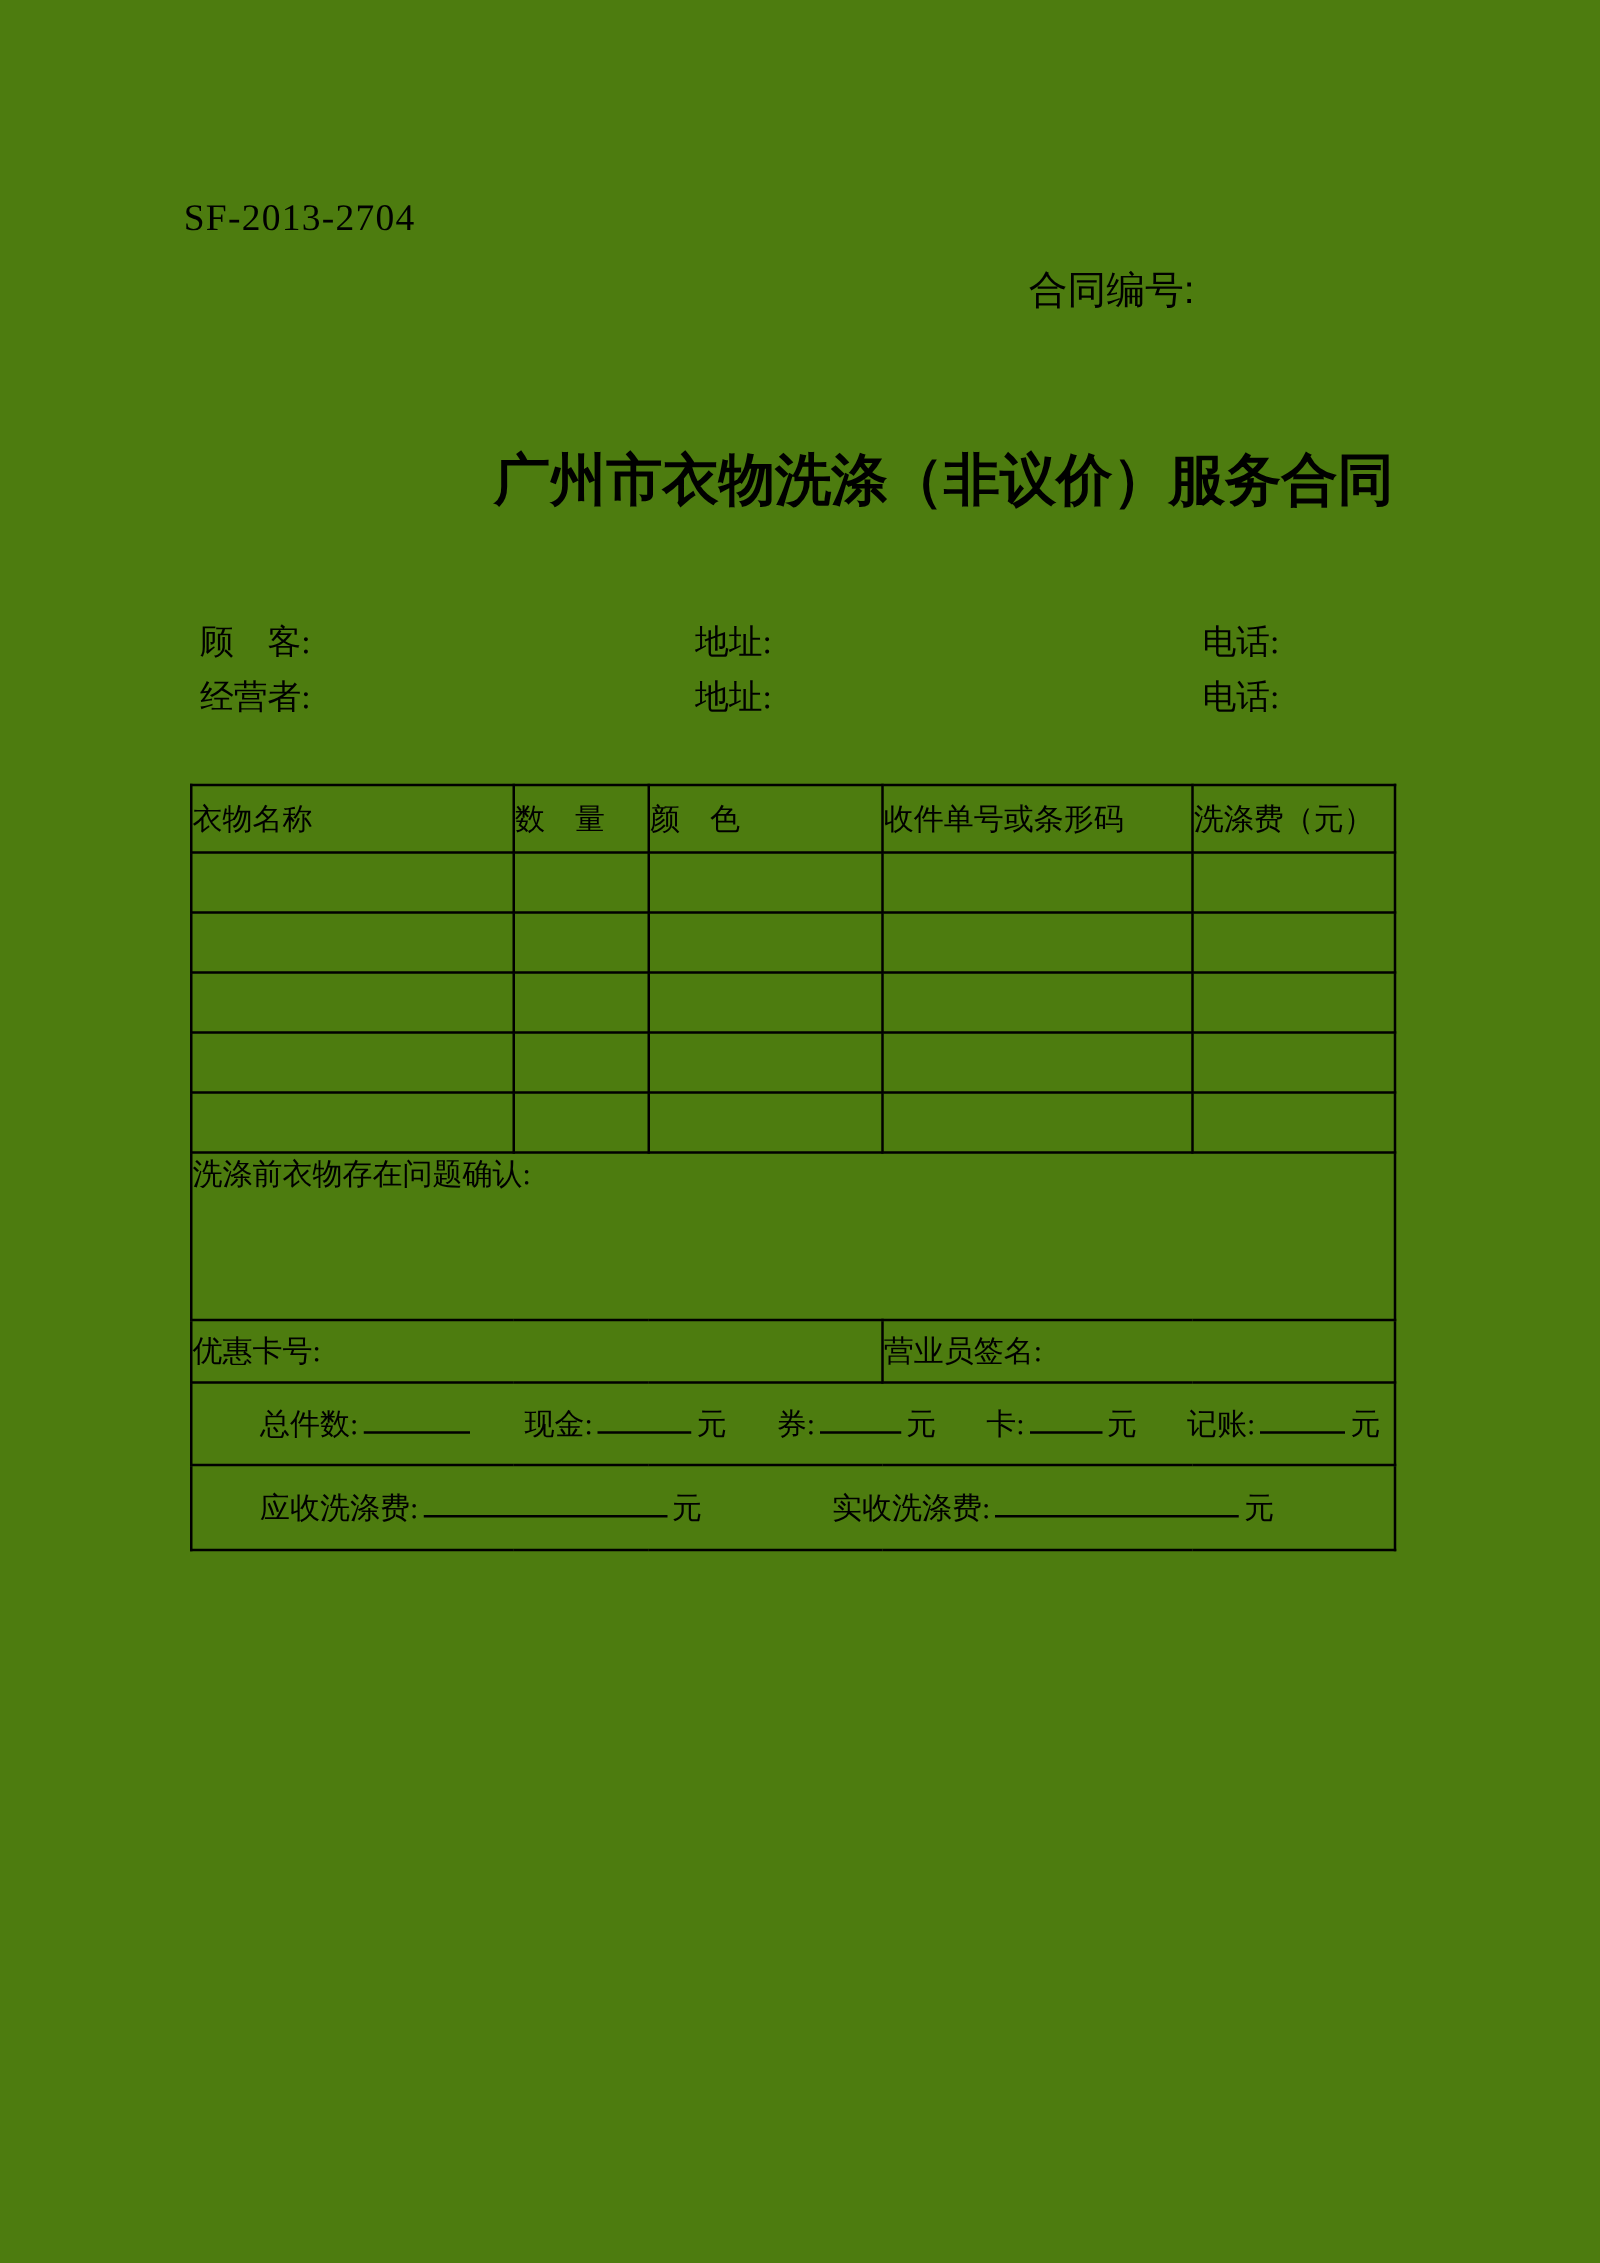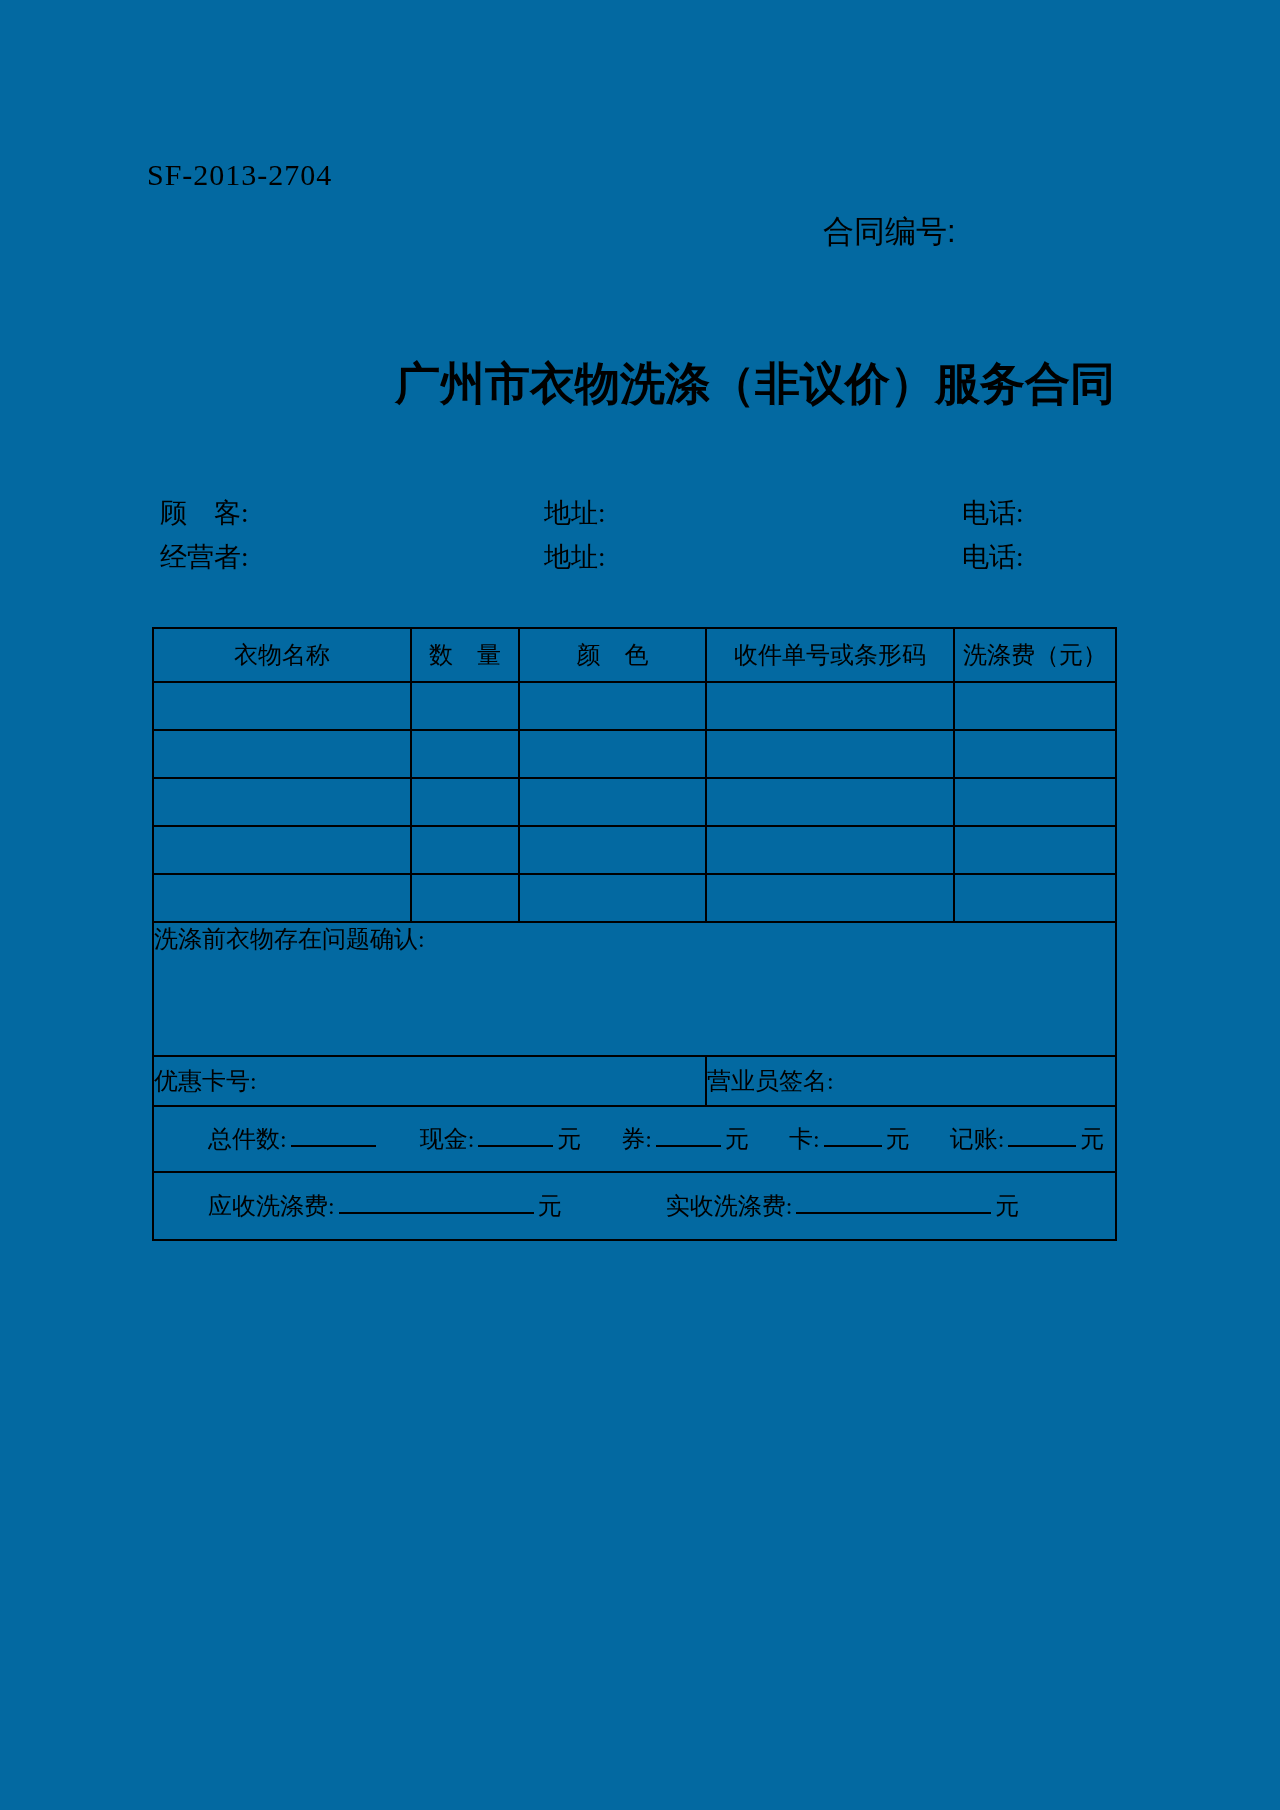--- a/index.html
+++ b/index.html
@@ -1,20 +1,20 @@
 <!DOCTYPE html>
 <html><head>
 <meta charset="utf-8">
 <style>
   html, body { margin: 0; padding: 0; background: #ffffff; }
   .page {
     position: relative;
     width: 1280px;
     height: 1810px;
-    background: #0369a1;
+    background: #4d7c0f;
     color: #000000;
     font-family: "Liberation Serif", "DejaVu Serif", serif;
     overflow: hidden;
   }
   .doc-code {
     position: absolute;
     left: 147px;
     top: 158px;
     font-size: 30px;
     line-height: 34px;
@@ -47,39 +47,39 @@
     top: 498px;
     width: 1280px;
     height: 132px;
     font-size: 27px;
   }
   .info-row { position: absolute; left: 0; width: 1060px; height: 30px; line-height: 30px; }
   .info-row.r0 { top: 0; }
   .info-row.r1 { top: 44px; }
   .info-row.r2 { top: 88px; }
   .info-row .c1 { position: absolute; left: 160px; }
-  .info-row .c2 { position: absolute; left: 544px; }
+  .info-row .c2 { position: absolute; left: 556px; }
   .info-row .c3 { position: absolute; left: 962px; }
 
   table.items {
     position: absolute;
     left: 152px;
     top: 627px;
     width: 963px;
     border-collapse: collapse;
     table-layout: fixed;
     font-size: 24px;
   }
   table.items th, table.items td {
     border: 2px solid #000000;
     padding: 0;
   }
   table.items th {
     font-weight: normal;
-    text-align: center;
+    text-align: left;
     vertical-align: middle;
     height: 52px;
   }
   tr.empty-row td { height: 46px; }
   td.confirm-cell {
     height: 132px;
     vertical-align: top;
     text-align: left;
     padding: 7px 12px;
   }

